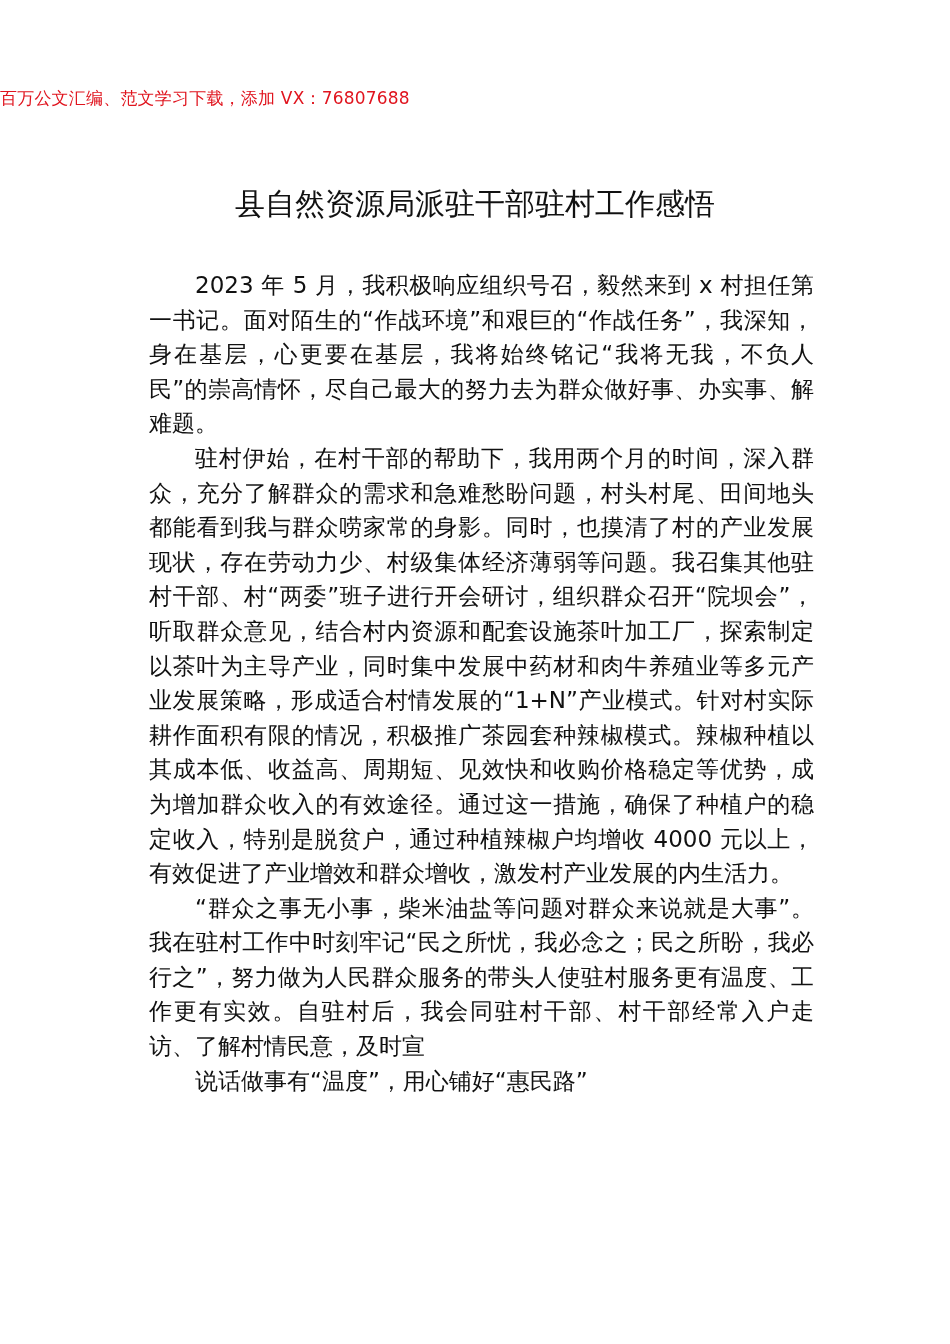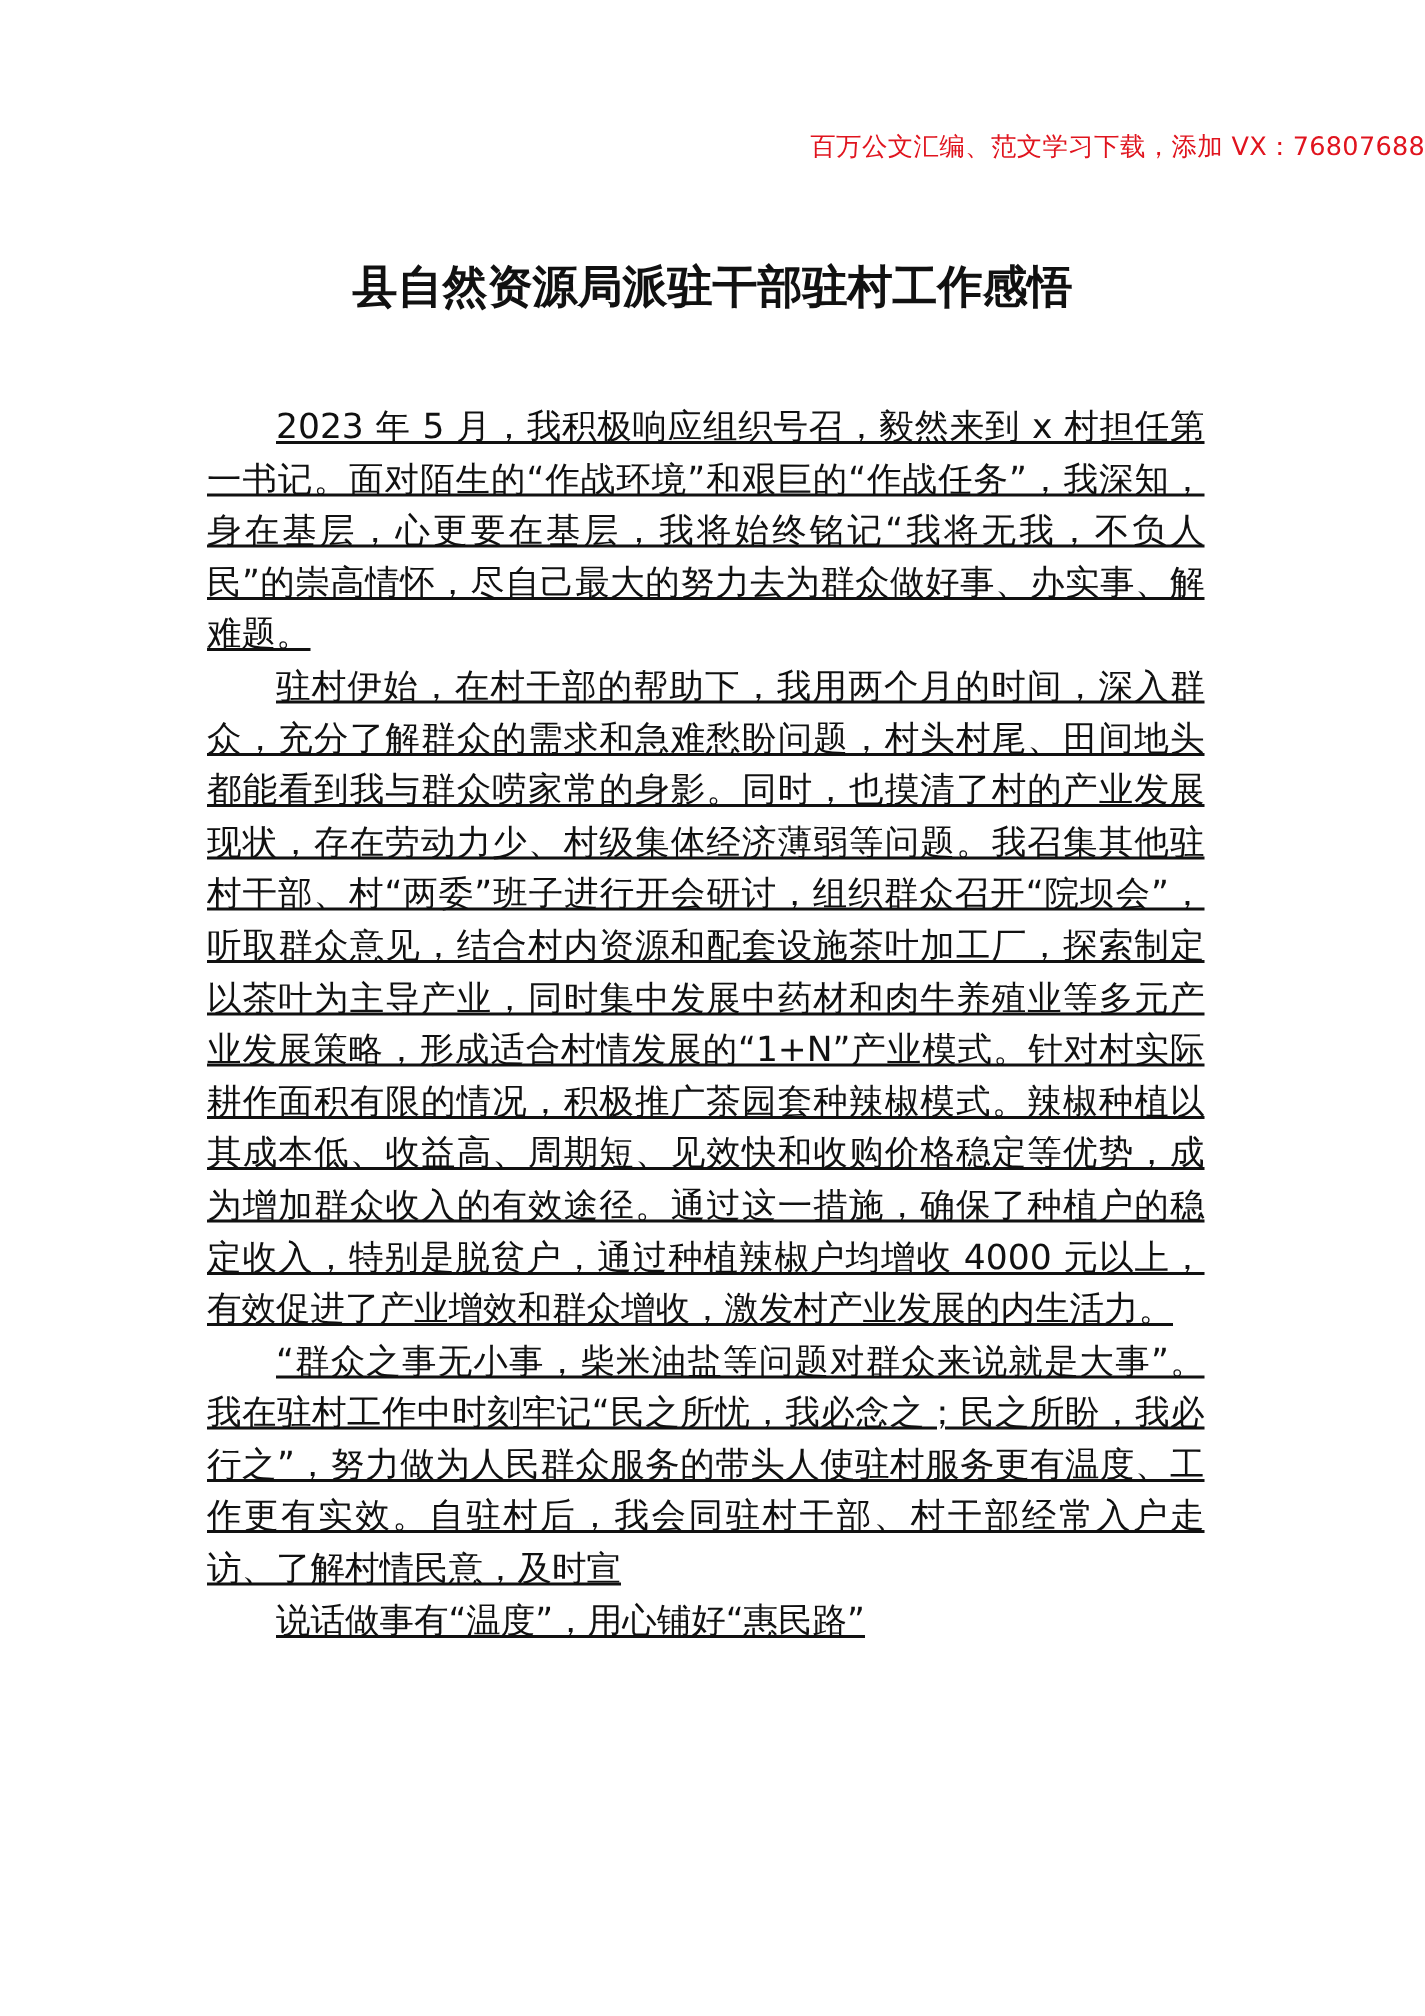--- a/index.html
+++ b/index.html
@@ -20,44 +20,43 @@
       left: 0; top: 0;
       width: 950px;
       height: 1344px;
       background: #ffffff;
     }
     .watermark {
       position: absolute;
       top: 86px;
       left: 0;
       width: 950px;
-      text-align: right;
+      text-align: left;
       font-size: 17px;
       line-height: 24px;
       color: #e0141e;
       letter-spacing: 0.2px;
     }
     .title {
       position: absolute;
-      top: 168px;
+      top: 180px;
       left: 0;
       width: 950px;
       text-align: center;
       font-size: 30px;
       line-height: 48px;
       color: #111111;
-      font-weight: bold;
+      font-weight: normal;
       margin: 0;
     }
     .body-text {
       position: absolute;
       top: 268px;
-      left: 138px;
+      left: 149px;
       width: 665px;
-      text-decoration: underline;
     }
     .para {
       margin: 0;
       font-size: 23px;
       line-height: 34.6px;
       text-align: justify;
       text-justify: inter-character;
       word-break: break-all;
     }
     .para.indent {

